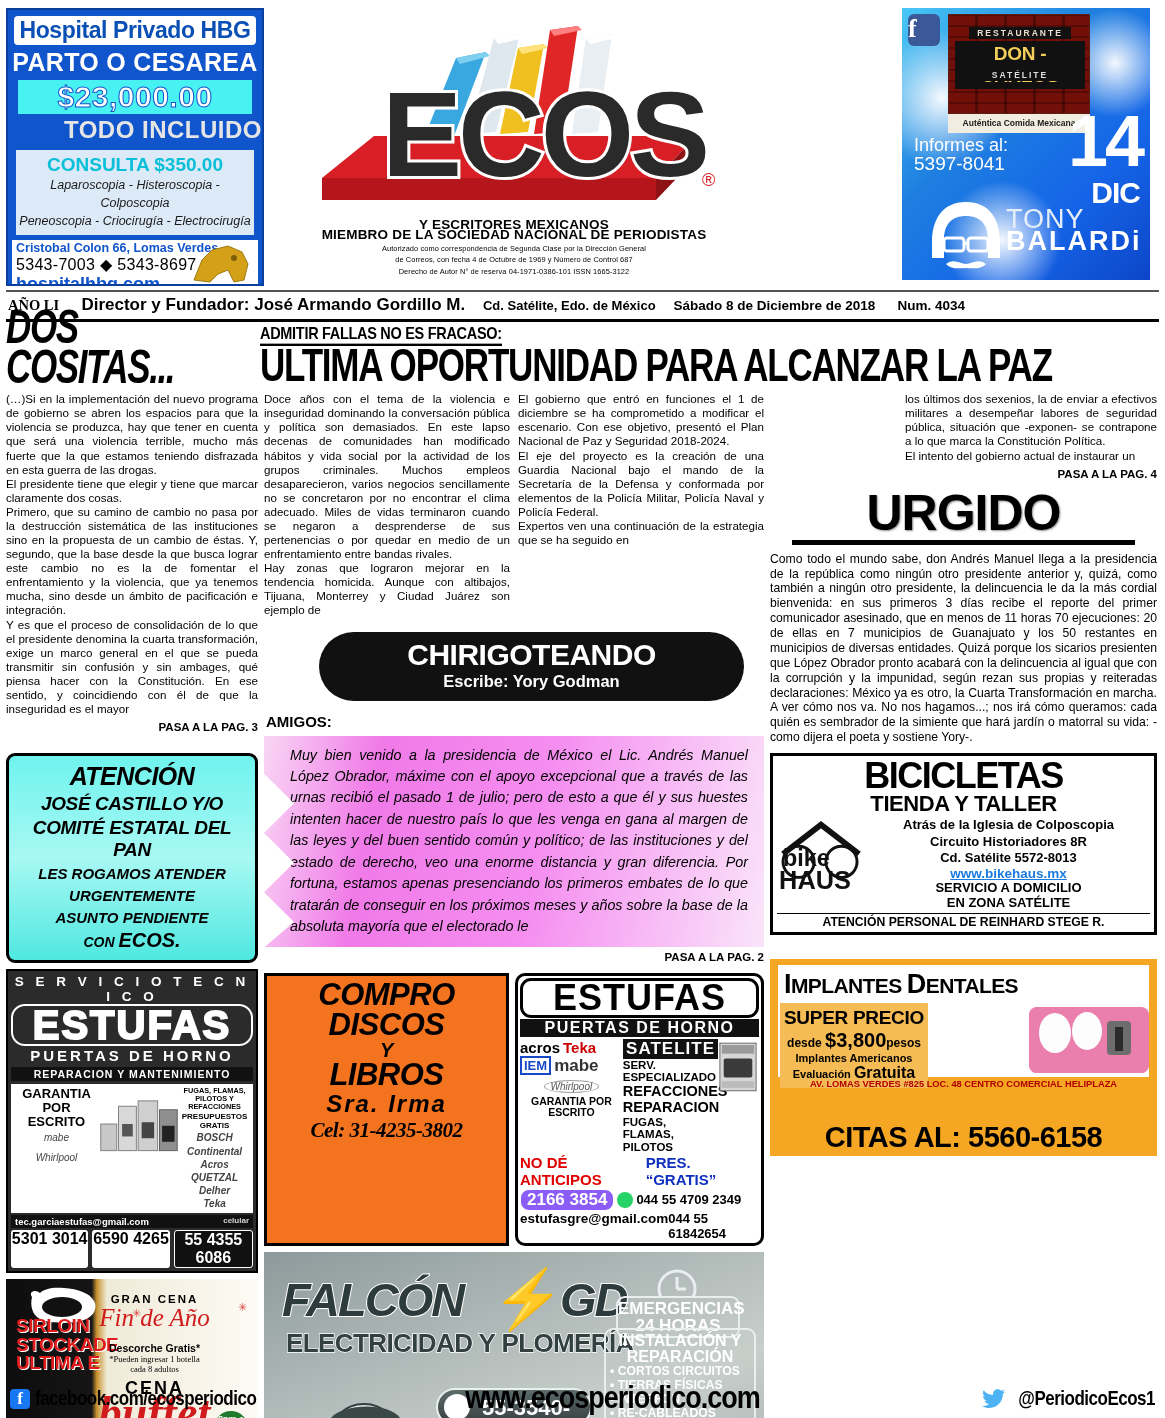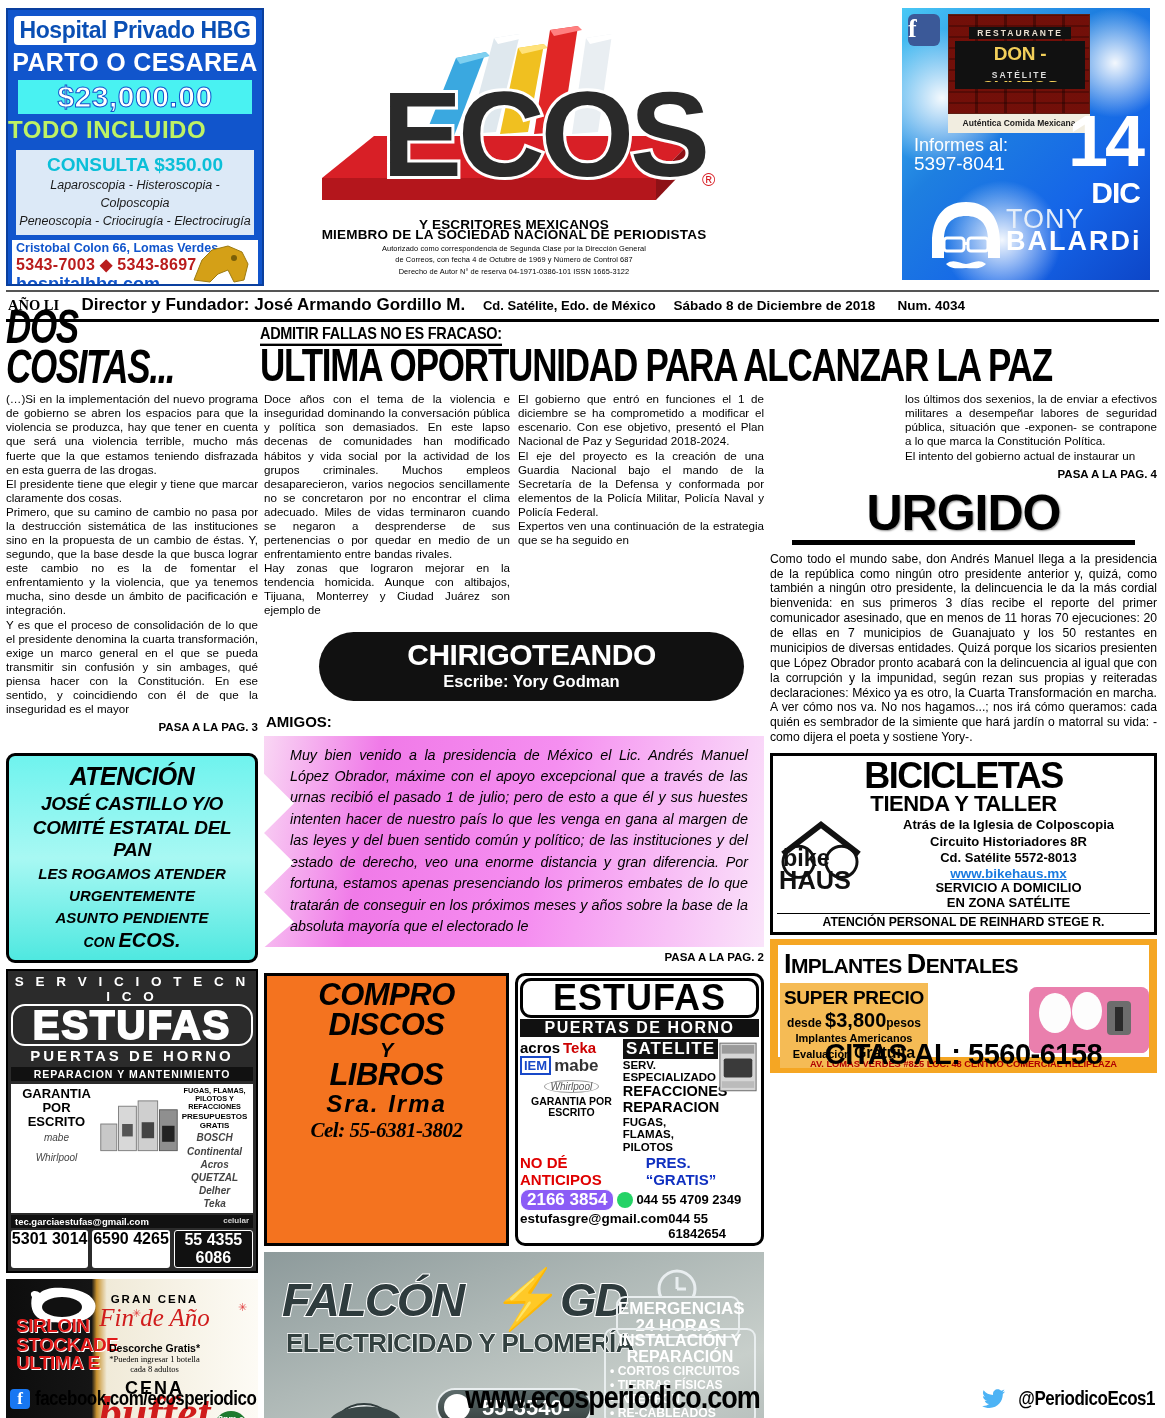--- a/index.html
+++ b/index.html
@@ -16,27 +16,27 @@
   
   .masthead { display:flex; width:1165px; height:288px; padding:8px 6px 0 6px; }
 
   
   .hosp-ad { width:258px; height:278px; border:2px solid #0a3f9e; background:#1155cc; position:relative; }
   .hosp-title { background:#fff; border-radius:4px; margin:6px 6px 0 6px; text-align:center;
      font-weight:bold; font-size:23px; color:#0a4fb4; letter-spacing:-0.4px; padding:1px 0; }
   .hosp-l2 { text-align:center; color:#fff; font-weight:bold; font-size:25px; margin-top:3px; letter-spacing:0.3px;}
   .hosp-price { background:#49f2f2; margin:3px 10px 0 10px; text-align:center; color:#fff; font-weight:bold;
      font-size:30px; -webkit-text-stroke:1px #1155cc; letter-spacing:0.5px; }
-  .hosp-l4 { text-align:left; color:#bef264; font-weight:bold; font-size:24px; margin-top:2px; letter-spacing:0.5px;}
+  .hosp-l4 { text-align:right; color:#e5e5e5; font-weight:bold; font-size:24px; margin-top:2px; letter-spacing:0.5px;}
   .hosp-box { background:#dce9f7; margin:6px 8px 0 8px; padding:4px 2px 5px 2px; }
   .hosp-consulta { text-align:center; color:#0bbfd8; font-weight:bold; font-size:19px; }
   .hosp-svc { text-align:center; font-style:italic; font-size:12.5px; color:#1a1a1a; line-height:1.45; }
   .hosp-foot { background:#fff; margin:5px 4px 0 4px; padding:1px 4px 2px 4px; position:relative; }
   .hosp-addr { color:#1155cc; font-weight:bold; font-size:12.5px; }
-  .hosp-tel  { color:#b91c1c; font-weight:bold; font-size:16px; letter-spacing:0.3px; }
+  .hosp-tel  { color:#000000; font-weight:normal; font-size:16px; letter-spacing:0.3px; }
   .hosp-web  { color:#1155cc; font-weight:bold; font-size:18px; }
   .hosp-lion { position:absolute; right:4px; top:0px; width:66px; height:46px; }
 
   
   .logo-block { width:500px; height:278px; position:relative; text-align:center; }
   .logo-svg { width:420px; height:215px; margin:0 auto; display:block; }
   .logo-sub1 { font-weight:bold; font-size:13.5px; letter-spacing:0.2px; line-height:1.15; margin-top:-6px;}
   .logo-sub2 { font-size:7.4px; line-height:1.25; margin-top:2px; letter-spacing:0.1px;}
 
   
@@ -227,21 +227,21 @@
   .bi2 { text-align:center; font-weight:bold; font-size:22px; letter-spacing:-0.4px; line-height:1.0;}
   .bi-body { display:flex; margin-top:2px;}
   .bi-logo { width:90px; position:relative;}
   .bi-r { flex:1; text-align:center; }
   .bi-l1 { font-weight:bold; font-size:13px; line-height:1.25;}
   .bi-web { color:#1a7ae0; font-weight:bold; font-size:13.5px; text-decoration:underline;}
   .bi-l2 { font-weight:bold; font-size:13px; line-height:1.15;}
   .bi-foot { border-top:1px solid #000; text-align:center; font-weight:bold; font-size:12.2px; margin-top:2px; padding-top:1px;}
 
   
-  .impl { margin-top:4px; background:#f5a623; border:0; position:relative; height:134px; overflow:hidden;}
+  .impl { margin-top:24px; background:#f5a623; border:0; position:relative; height:197px; overflow:hidden;}
   .impl-white { position:absolute; left:8px; top:6px; right:8px; height:112px; background:#fff; }
   .impl-t { position:absolute; left:14px; top:10px; font-weight:bold; font-size:27px; letter-spacing:-0.6px;}
   .impl-t small { font-size:21px; }
   .impl-tag { position:absolute; left:10px; top:44px; width:148px; background:#f5bb55; padding:4px 4px 6px 4px; text-align:center;}
   .impl-sp { font-weight:bold; font-size:19px; letter-spacing:-0.3px;}
   .impl-pr { font-weight:bold; font-size:12px; }
   .impl-pr b { font-size:20px; }
   .impl-am { font-weight:bold; font-size:11px; }
   .impl-ev { font-weight:bold; font-size:11px; }
   .impl-ev b { font-size:16px; }
@@ -483,21 +483,21 @@
     <div class="pinkbox">Muy bien venido a la presidencia de México el Lic. Andrés Manuel López Obrador, máxime con el apoyo excepcional que a través de las urnas recibió el pasado 1 de julio; pero de esto a que él y sus huestes intenten hacer de nuestro país lo que les venga en gana al margen de las leyes y del buen sentido común y político; de las instituciones y del estado de derecho, veo una enorme distancia y gran diferencia. Por fortuna, estamos  apenas  presenciando los primeros embates de lo que tratarán de conseguir en los próximos meses y años sobre la base de la absoluta mayoría que el electorado le</div>
     <div class="pasa" style="margin-top:4px">PASA A LA PAG. 2</div>
 
     <div class="row2">
       <div class="compro ad">
         <div class="cp1">COMPRO</div>
         <div class="cp2">DISCOS</div>
         <div class="cp3">Y</div>
         <div class="cp4">LIBROS</div>
         <div class="cp5">Sra.  Irma</div>
-        <div class="cp6">Cel: 55-6381-3802</div>
+        <div class="cp6">Cel: 31-4235-3802</div>
       </div>
 
       <div class="est2 ad">
         <div class="e2-big">ESTUFAS</div>
         <div class="e2-sub">PUERTAS DE HORNO</div>
         <div class="e2-body">
           <div class="e2-l">
             <div class="e2-brandrow">
               <span style="font-size:15px">acros</span>
               <span style="color:#c00;font-size:15px">Teka</span>

